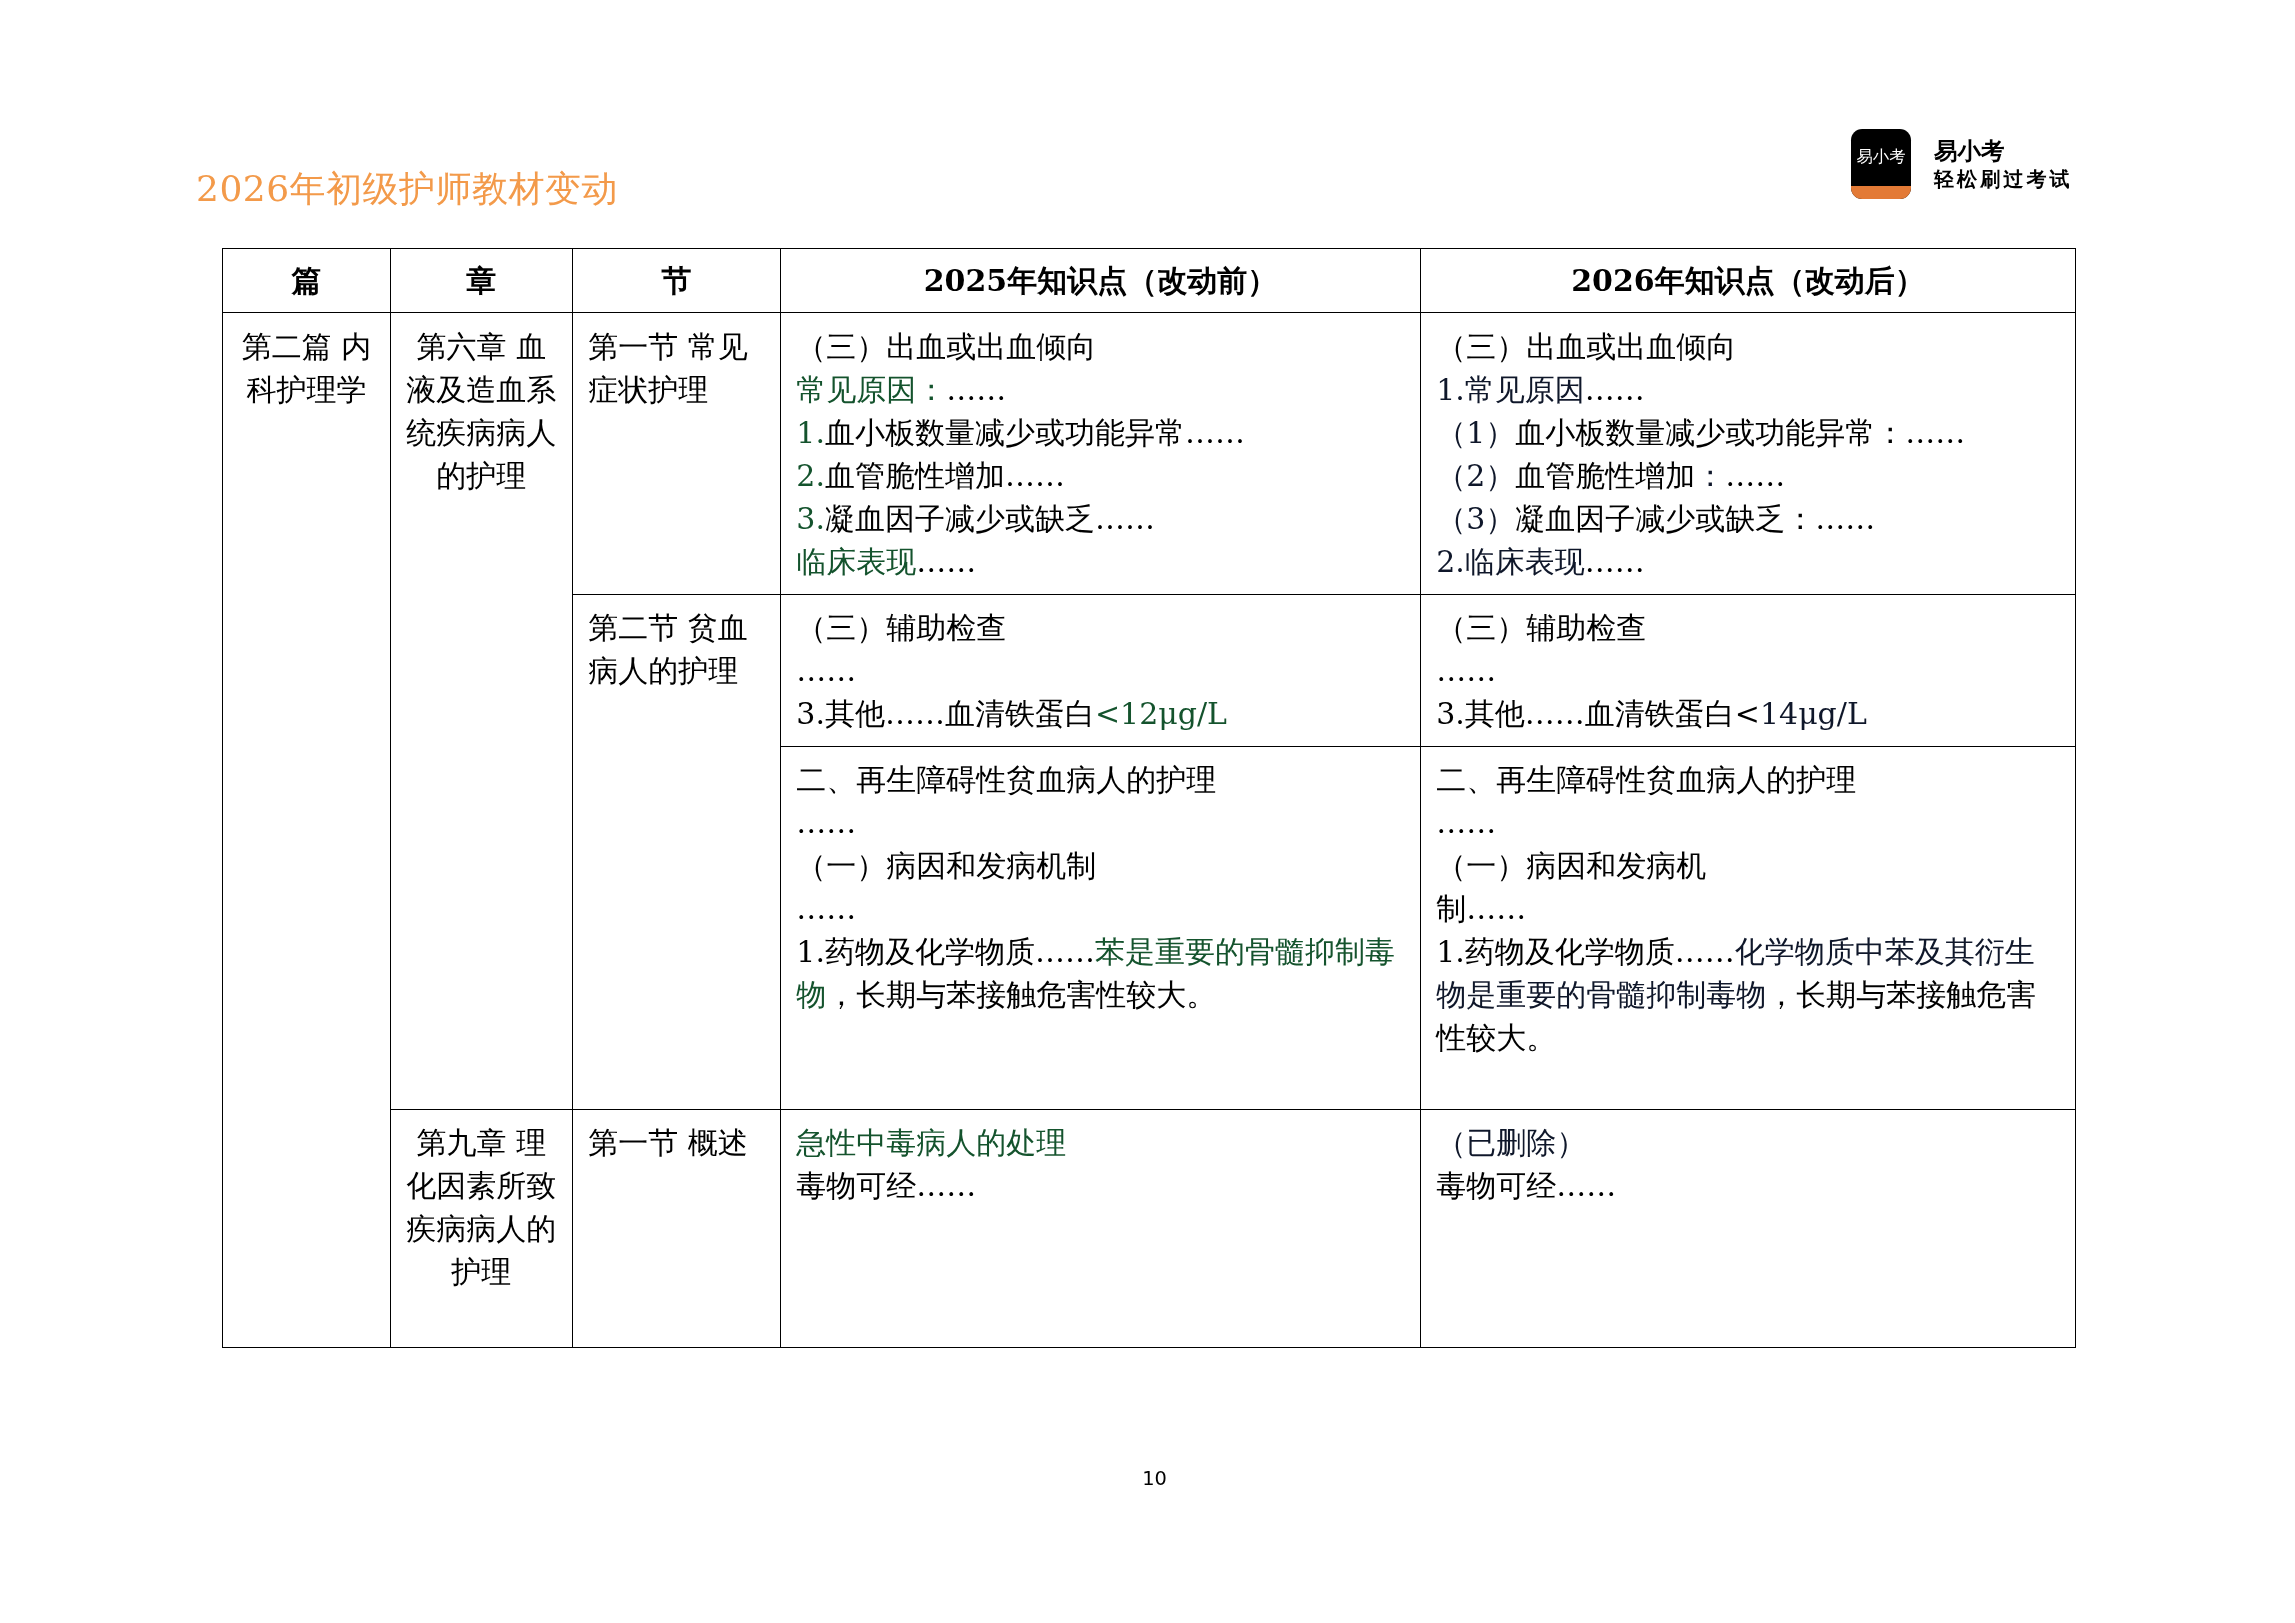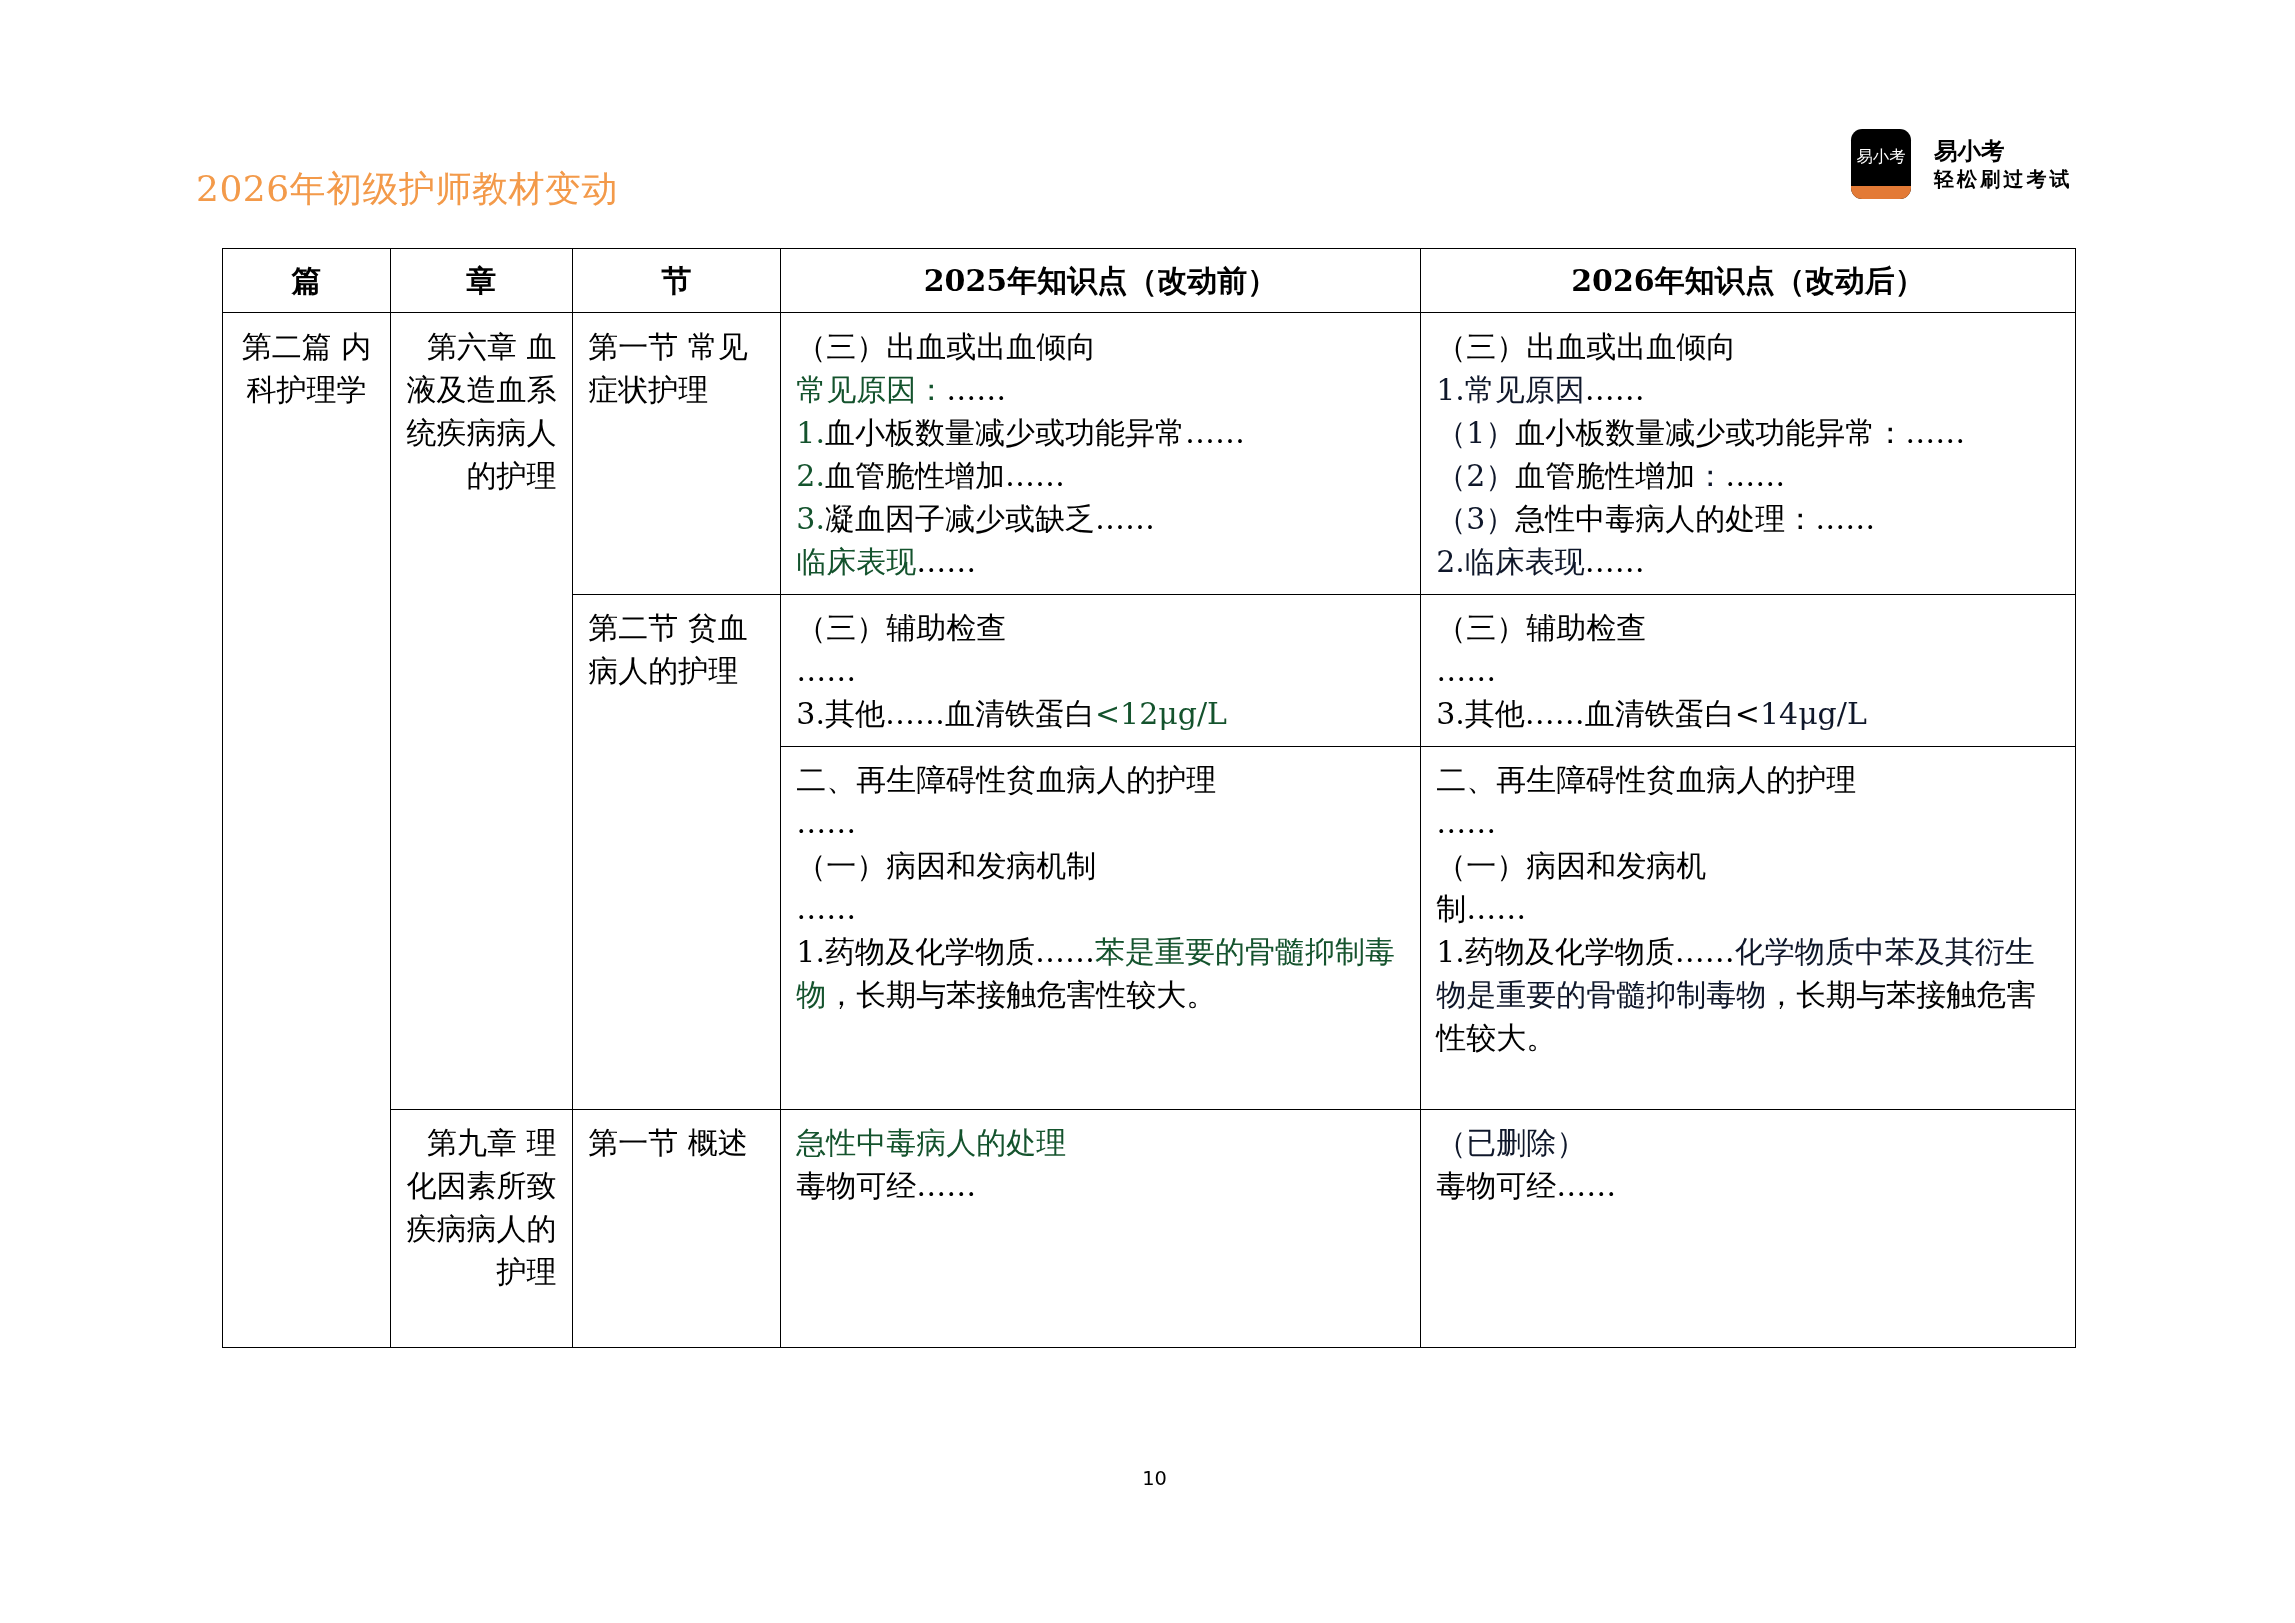--- a/index.html
+++ b/index.html
@@ -36,21 +36,21 @@
     font-size: 30px; line-height: 43px; font-weight: normal;
     padding: 11.2px 15.3px;
   }
   table.changes th { height: 42px; vertical-align: middle; text-align: center; padding: 10.2px 5.1px; font-weight: bold; font-size: 30px; }
   .c-pian { width: 154px; }
   .c-zhang { width: 167px; }
   .c-jie { width: 191px; }
   .c-before { width: 587px; }
   .c-after { width: 601px; }
   td.pian { vertical-align: middle; text-align: center; }
-  td.zhang { vertical-align: middle; text-align: right; }
+  td.zhang { vertical-align: middle; text-align: center; }
   .red { color: #14532d; }
   .blue { color: #0f172a; }
   .line { display: block; }
   .page-number {
     position: absolute; left: 7px; width: 2295px; top: 1467px; text-align: center;
     font-family: "DejaVu Sans", sans-serif; font-size: 19.4px;
   }
 </style>
 </head>
 <body>
@@ -96,21 +96,21 @@
           <span class="line"><span class="red">1.</span><span>血小板数量减少或功能异常……</span></span>
           <span class="line"><span class="red">2.</span><span>血管脆性增加……</span></span>
           <span class="line"><span class="red">3.</span><span>凝血因子减少或缺乏……</span></span>
           <span class="line"><span class="red">临床表现</span><span>……</span></span>
         </td>
       <td>
           <span class="line"><span>（三）出血或出血倾向</span></span>
           <span class="line"><span class="blue">1.常见原因</span><span>……</span></span>
           <span class="line"><span class="blue">（1）</span><span>血小板数量减少或功能异常：……</span></span>
           <span class="line"><span class="blue">（2）</span><span>血管脆性增加</span><span class="blue">：</span><span>……</span></span>
-          <span class="line"><span class="blue">（3）</span><span>急性中毒病人的处理：……</span></span>
+          <span class="line"><span class="blue">（3）</span><span>凝血因子减少或缺乏：……</span></span>
           <span class="line"><span class="blue">2.临床表现</span><span>……</span></span>
         </td>
     </tr>
     <tr style="height:151px;">
       <td rowspan="2">第二节 贫血病人的护理</td>
       <td>
           <span class="line"><span>（三）辅助检查</span></span>
           <span class="line"><span>……</span></span>
           <span class="line"><span>3.其他……血清铁蛋白</span><span class="red">&lt;12μg/L</span></span>
         </td>

